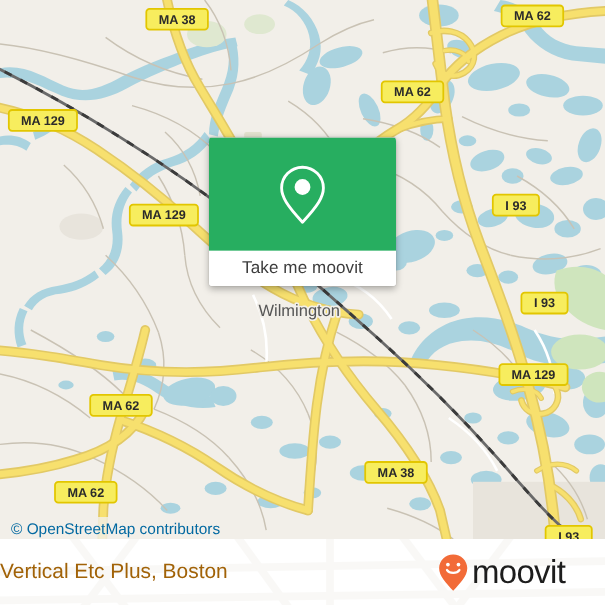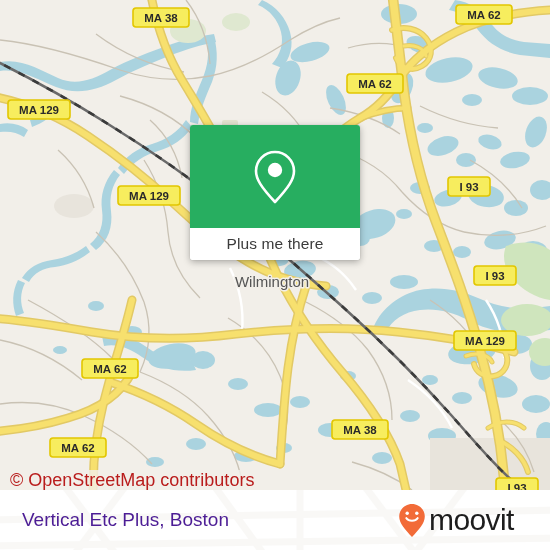--- a/index.html
+++ b/index.html
@@ -34,22 +34,22 @@
 
   
   .osm-attrib {
     position: absolute;
     left: 0;
     top: 470px;
     height: 20px;
     line-height: 20px;
     padding: 0 8px 0 10px;
     background: rgba(242,239,233,0.82);
-    color: #b91c1c;
-    font-size: 18px;
+    color: #0369a1;
+    font-size: 14px;
     font-family: "Liberation Sans", sans-serif;
     white-space: nowrap;
     z-index: 40;
   }
 
   
   .card {
     position: absolute;
     left: 190px;
     top: 125px;
@@ -98,23 +98,22 @@
   .bottombar .watermark {
     position: absolute;
     left: 0; top: 0;
     width: 550px; height: 60px;
     opacity: 0.30;
     pointer-events: none;
   }
   .place-name {
     position: relative;
     z-index: 2;
-    margin-left: 22px;
     font-size: 19px;
-    color: #4c1d95;
+    color: #a16207;
     font-family: "Liberation Sans", sans-serif;
     white-space: nowrap;
   }
   .brand {
     position: relative;
     z-index: 2;
     margin-right: 18px;
     display: flex;
     align-items: flex-end;
   }
@@ -423,21 +422,21 @@
 
   <div class="osm-attrib">© OpenStreetMap contributors</div>
 
   <div class="card">
     <div class="card-top">
       <svg class="card-pin" viewBox="0 0 46 56">
         <path d="M23 3 C 12.5 3, 4 11.5, 4 22 C 4 30, 9 38, 23 53 C 37 38, 42 30, 42 22 C 42 11.5, 33.5 3, 23 3 Z" fill="none" stroke="#ffffff" stroke-width="2.6" stroke-linejoin="round"></path>
         <circle cx="23" cy="21" r="7.2" fill="#ffffff"></circle>
       </svg>
     </div>
-    <div class="card-btn">Plus me there</div>
+    <div class="card-btn">Take me moovit</div>
   </div>
 
   <div class="bottombar">
     <svg class="watermark" viewBox="0 0 550 60">
       <rect x="0" y="0" width="550" height="60" fill="#ffffff"></rect>
       <g fill="none" stroke="#eceae4" stroke-width="7">
         <path d="M60 -10 L 120 70"></path>
         <path d="M130 -10 L 70 70"></path>
         <path d="M210 -10 L 268 70"></path>
         <path d="M300 -4 L 300 70"></path>

